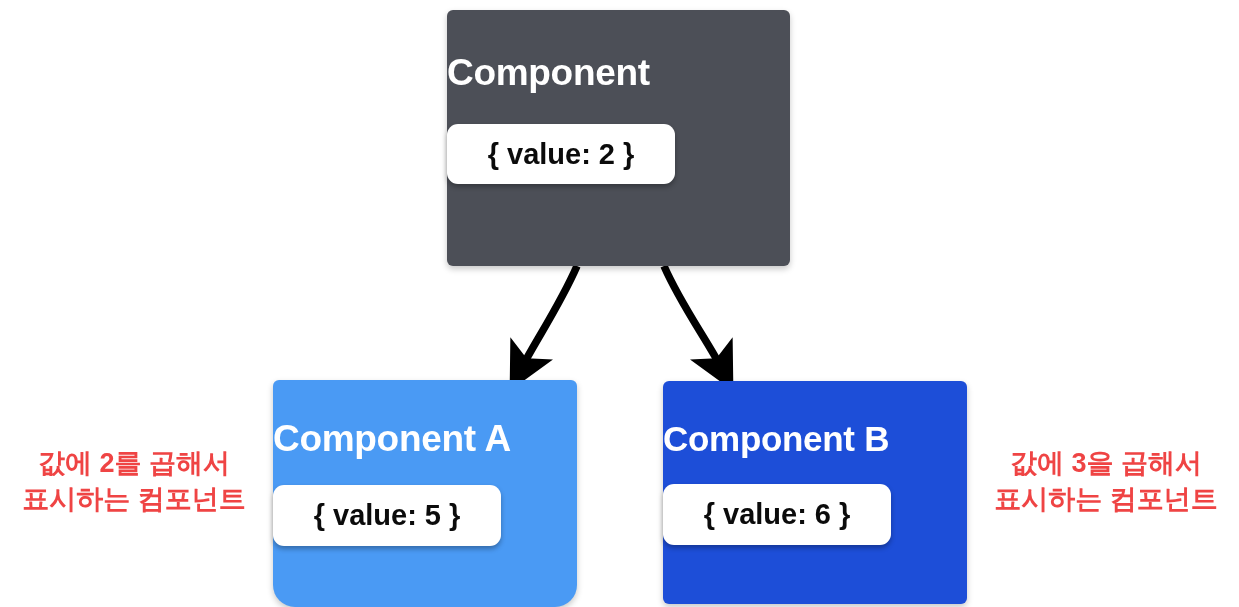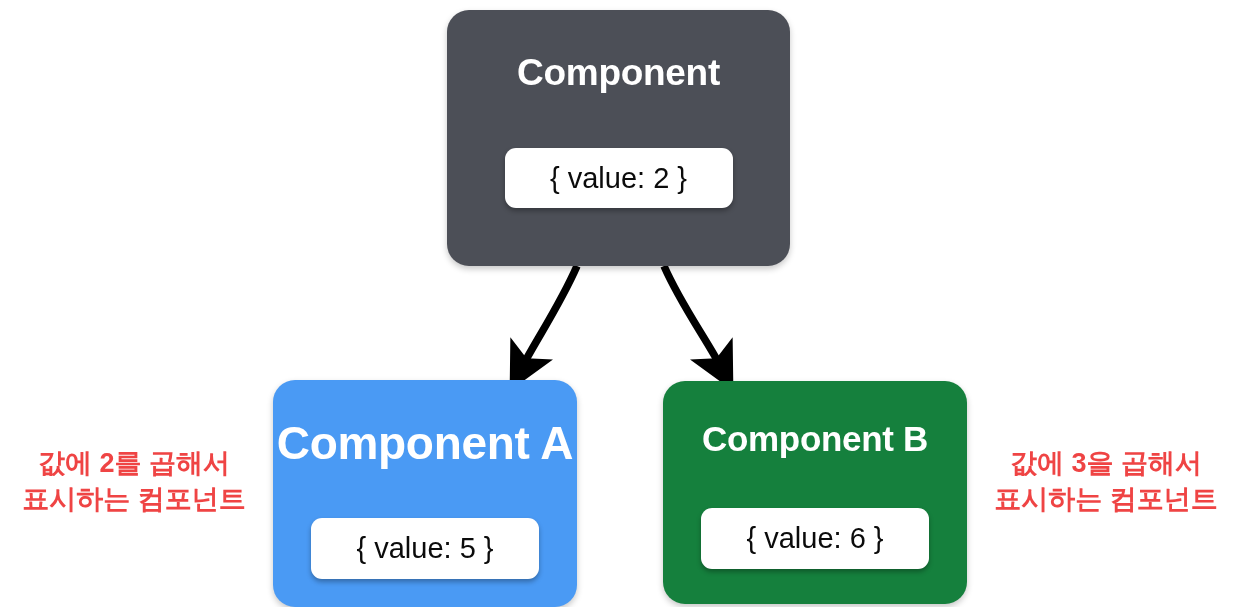--- a/index.html
+++ b/index.html
@@ -19,26 +19,24 @@
     position: relative;
     width: 1239px;
     height: 607px;
     background: #ffffff;
   }
 
   
   .node {
     position: absolute;
     box-sizing: border-box;
-    border-radius: 22px;
+    border-radius: 6px;
     display: flex;
     flex-direction: column;
-    align-items: center;
     box-shadow: 0 3px 6px rgba(0,0,0,0.22);
-    gap: 24px;
   }
 
   .node-title {
     color: #ffffff;
     font-weight: bold;
     letter-spacing: -0.3px;
     white-space: nowrap;
     line-height: 1;
   }
 
@@ -46,21 +44,21 @@
   .state-pill {
     background: #ffffff;
     border-radius: 11px;
     display: flex;
     align-items: center;
     justify-content: center;
     box-shadow: 0 3px 5px rgba(0,0,0,0.30);
   }
   .state-text {
     color: #0b0b0b;
-    font-weight: normal;
+    font-weight: bold;
     white-space: nowrap;
     line-height: 1;
   }
 
   
   #node-root {
     left: 447px;
     top: 10px;
     width: 343px;
     height: 256px;
@@ -81,37 +79,37 @@
   #node-a {
     left: 273px;
     top: 380px;
     width: 304px;
     height: 227px;
     background: #4a9af4;
     border-bottom-left-radius: 22px;
     border-bottom-right-radius: 22px;
   }
   #node-a .node-title {
-    font-size: 46px;
+    font-size: 37px;
     margin-top: 40px;
   }
   #node-a .state-pill {
     width: 228px;
     height: 61px;
     margin-top: 28px;
   }
   #node-a .state-text { font-size: 29px; }
 
   
   #node-b {
     left: 663px;
     top: 381px;
     width: 304px;
     height: 223px;
-    background: #15803d;
+    background: #1d4ed8;
   }
   #node-b .node-title {
     font-size: 35px;
     margin-top: 40px;
   }
   #node-b .state-pill {
     width: 228px;
     height: 61px;
     margin-top: 28px;
   }

